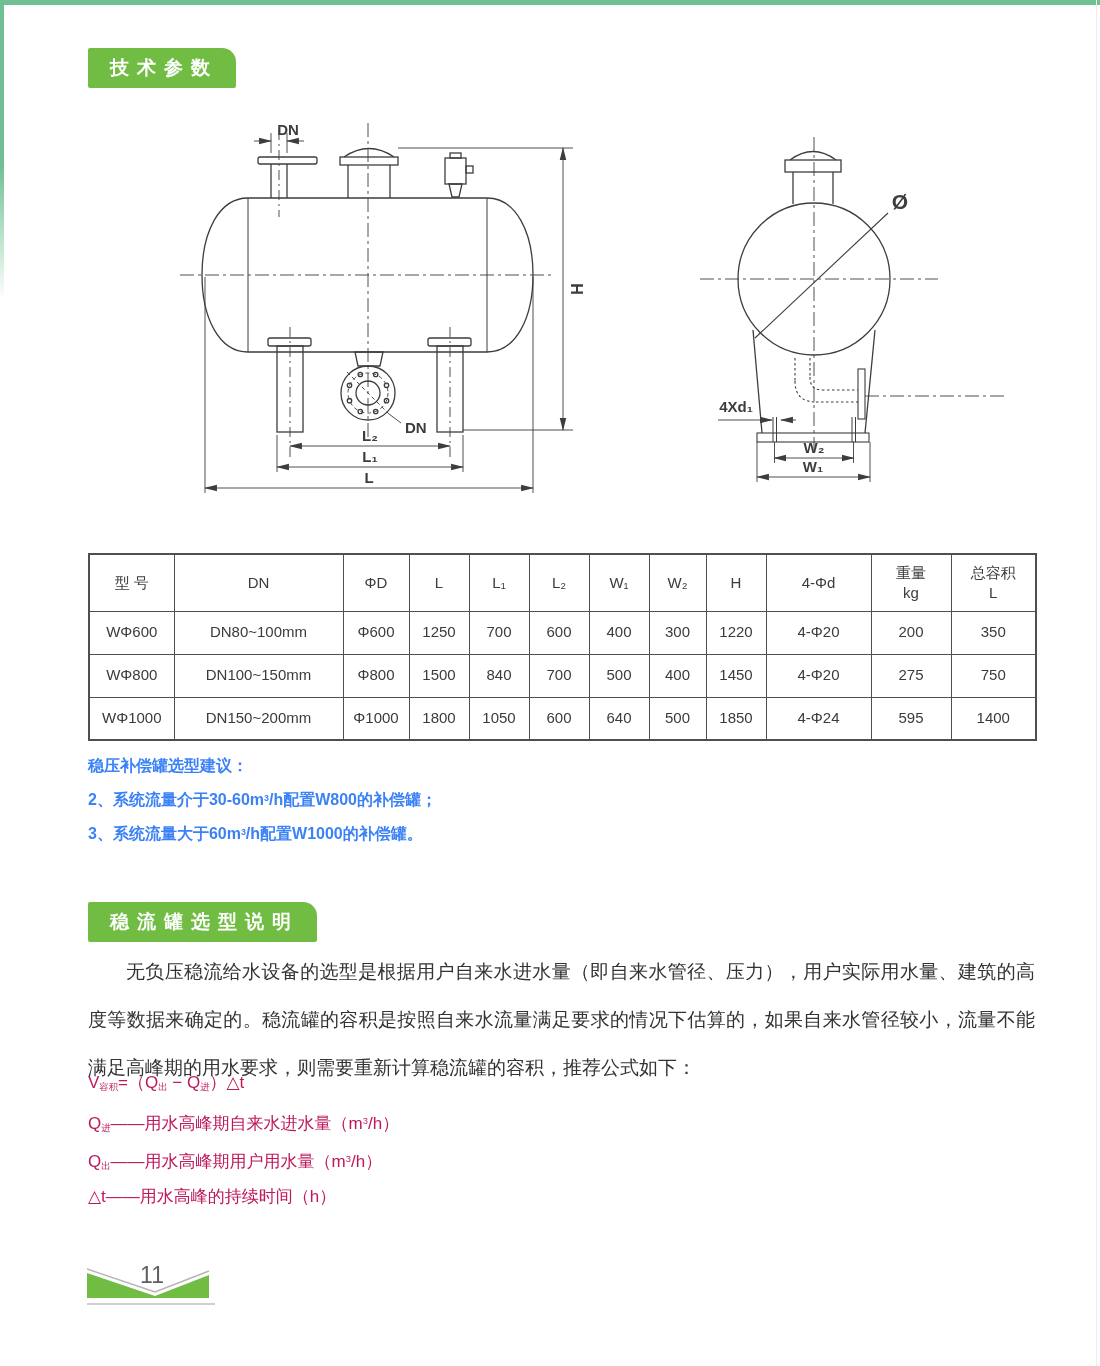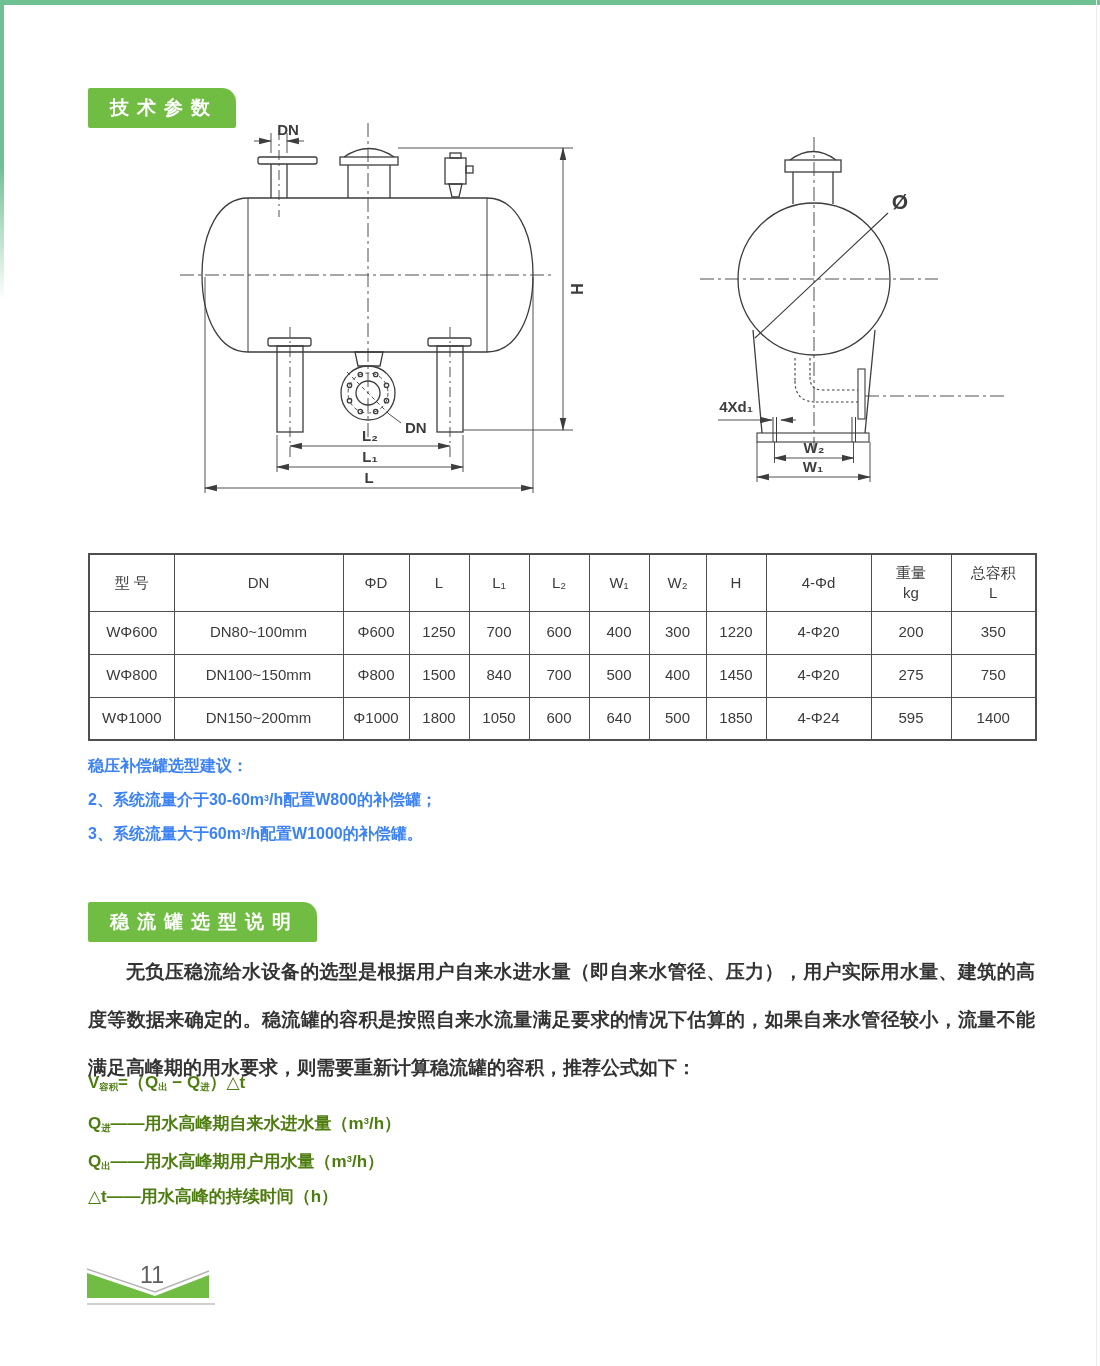--- a/index.html
+++ b/index.html
@@ -18,21 +18,21 @@
   .left-border{position:absolute;left:0;top:0;width:4px;height:300px;
     background:linear-gradient(to bottom,var(--topbar) 0%,var(--topbar) 55%,rgba(111,192,146,0) 100%);}
   .right-edge{position:absolute;right:3px;top:0;bottom:0;width:1px;background:#ececec;}
 
   .badge{
     position:absolute;background:var(--green);color:#ffffff;
     font-size:19px;font-weight:600;letter-spacing:8px;
     display:flex;align-items:center;justify-content:center;
     border-radius:2px 14px 2px 2px;padding:0 18px 0 22px;height:40px;
   }
-  .badge1{left:88px;top:48px;margin-top:40px;}
+  .badge1{left:88px;top:48px;}
   .badge2{left:88px;top:902px;text-align:right;}
 
   .drawing{position:absolute;left:60px;top:105px;}
   .drawing text{fill:var(--draw);font-family:"Liberation Sans","DejaVu Sans",sans-serif;font-weight:600;}
 
   table.spec{
     position:absolute;left:88px;top:553px;width:947px;height:186px;
     border-collapse:collapse;table-layout:fixed;
     font-size:15px;color:var(--ink);border-radius:12px;
   }
@@ -43,26 +43,26 @@
   table.spec thead tr{height:57px;}
   table.spec tbody tr{height:43px;}
   table.spec{border:2px solid var(--line);}
 
   .notes{position:absolute;left:88px;top:750px;width:900px;font-size:16px;font-weight:600;line-height:32px;color:#3b82f6;}
   .notes sup, .formula sup{font-size:.55em;vertical-align:.5em;}
   .notes sub, .formula sub{font-size:.55em;vertical-align:-.25em;}
 
   .para{
     position:absolute;left:88px;top:948px;width:947px;margin:0;
-    font-size:19px;line-height:48px;font-weight:700;color:#333333;
+    font-size:19px;line-height:48px;font-weight:400;color:#333333;
     text-align:justify;text-indent:2em;
   }
 
   .formulas{position:absolute;left:88px;top:1064px;width:700px;}
-  .formula{height:38px;line-height:38px;font-size:17px;font-weight:700;color:#4d7c0f;}
+  .formula{height:38px;line-height:38px;font-size:17px;font-weight:400;color:#be185d;}
 
   .footer{position:absolute;left:85px;top:1256px;}
 </style>
 </head>
 <body>
 
 <div class="page">
   <div class="top-border"></div>
   <div class="left-border"></div>
   <div class="right-edge"></div>

